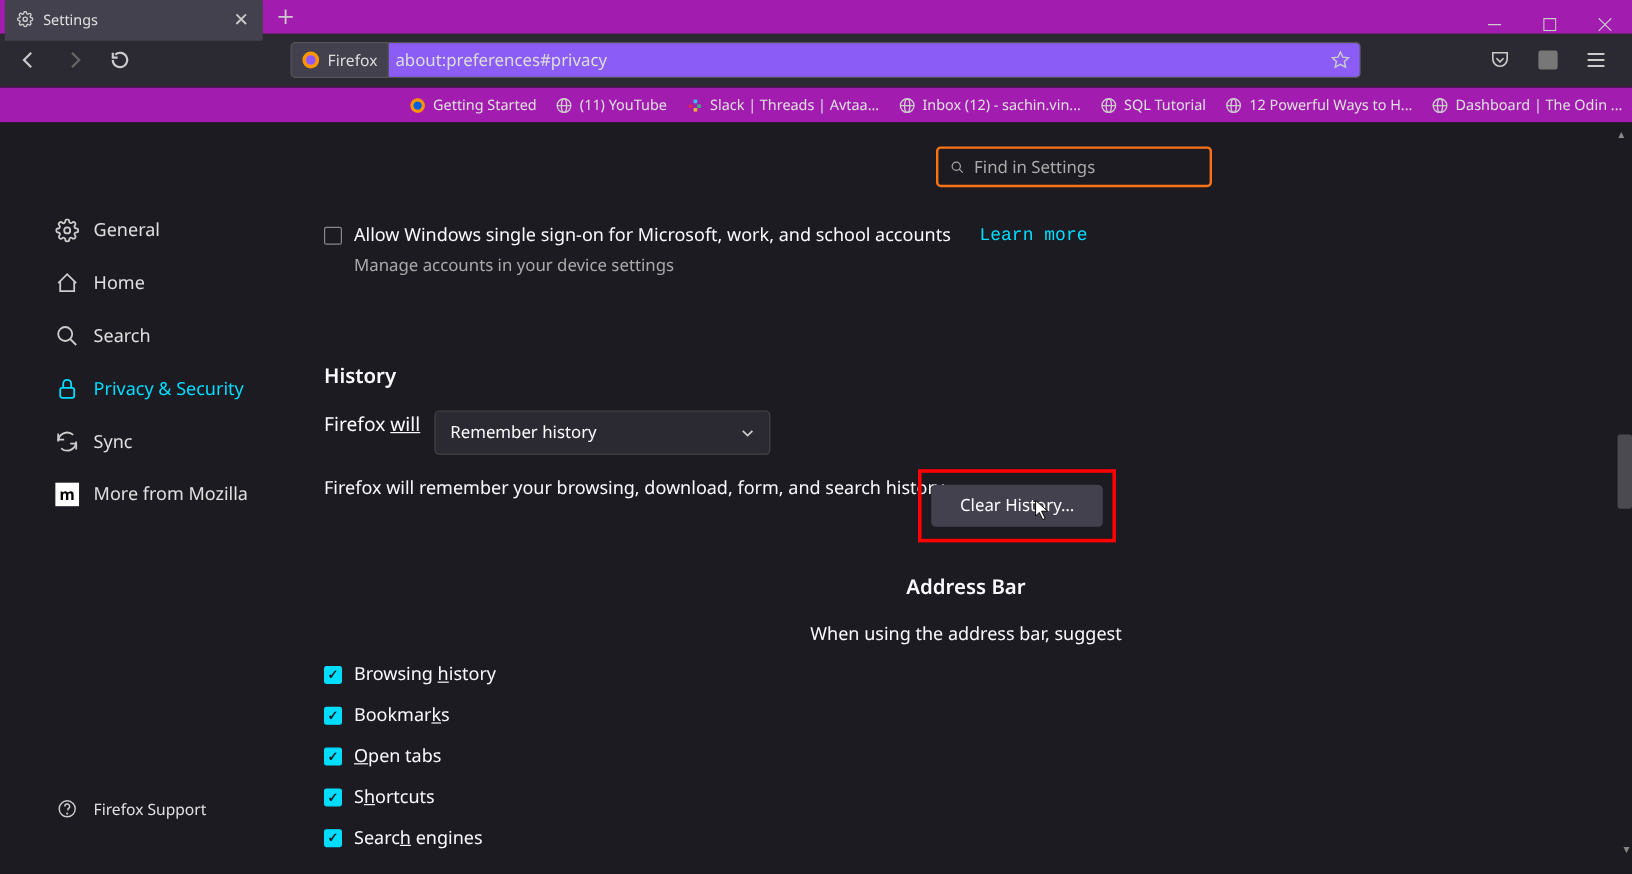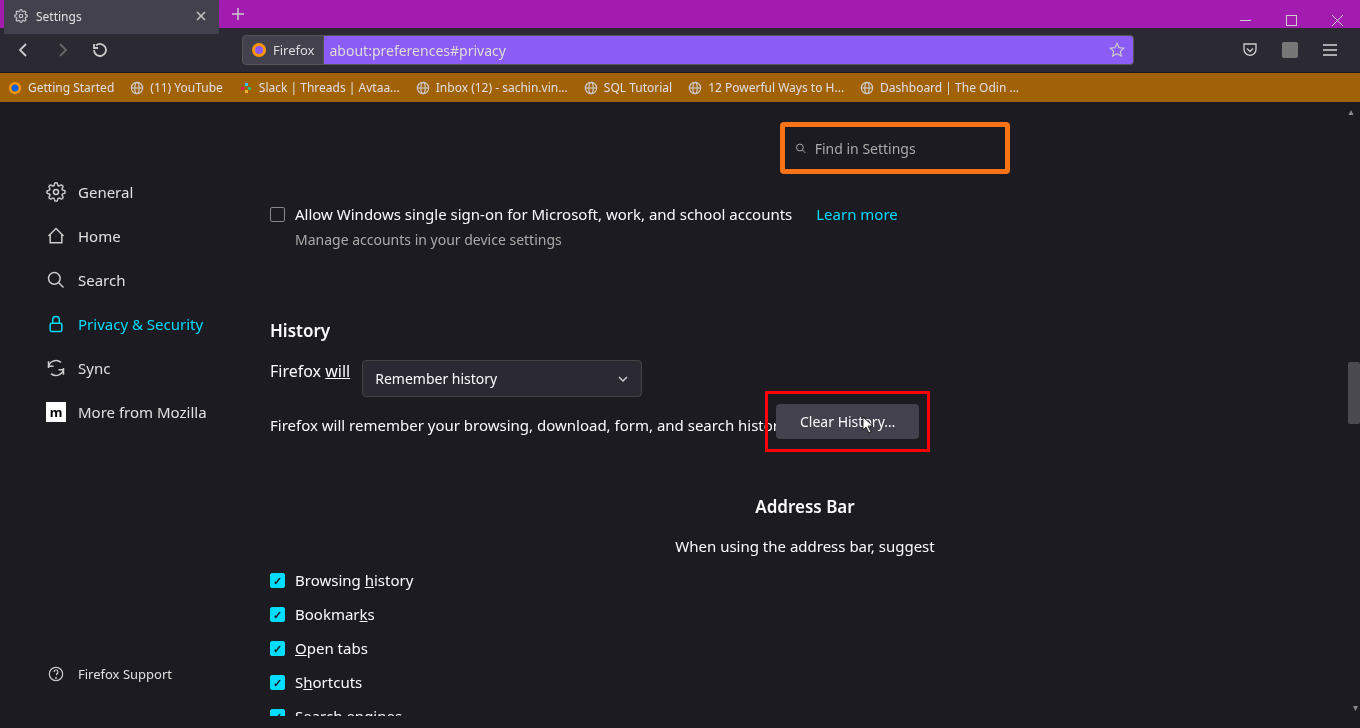--- a/index.html
+++ b/index.html
@@ -22,51 +22,51 @@
 .urlbar-wrap { flex: 1; display: flex; align-items: center; margin-left: 120px; }
 .identity-box { display: flex; align-items: center; background: #42414d; height: 30px; padding: 0 8px; border-radius: 4px 0 0 4px; gap: 6px; border: 1px solid #555; }
 .ff-logo { width: 16px; height: 16px; }
 .identity-label { font-size: 13px; color: #ddd; }
 .urlbar { background: #8b5cf6; height: 30px; flex: 1; max-width: 810px; display: flex; align-items: center; padding: 0 6px; border-radius: 0 4px 4px 0; border: 1px solid #555; border-left: none; font-size: 14px; color: #ddd; position: relative; }
 .url-star { position: absolute; right: 8px; color: #ccc; }
 .toolbar-right { display: flex; gap: 12px; align-items: center; margin-left: auto; padding-right: 8px; }
 .toolbar-icon { width: 28px; height: 28px; display: flex; align-items: center; justify-content: center; color: #ccc; cursor: pointer; }
 
 
-.bookmarks { height: 30px; background: #a16207; display: flex; align-items: center; padding: 0 8px; gap: 16px; border-top: 1px solid #1c1b22; }
+.bookmarks { height: 30px; background: #a21caf; display: flex; align-items: center; padding: 0 8px; gap: 16px; border-top: 1px solid #1c1b22; justify-content: flex-end; }
 .bookmark { display: flex; align-items: center; gap: 6px; font-size: 12px; color: #e0e0e0; cursor: pointer; white-space: nowrap; }
 .bm-icon { width: 14px; height: 14px; display: flex; align-items: center; justify-content: center; }
 
 
 .content { display: flex; height: calc(728px - 40px - 44px - 30px); background: #1c1b22; position: relative; }
 .scrollbar-track { position: absolute; right: 2px; top: 3px; width: 14px; height: 12px; display: flex; align-items: center; justify-content: center; color: #888; font-size: 10px; }
 .scrollbar-thumb { position: absolute; right: 0; top: 260px; width: 12px; height: 62px; background: #4a4a50; border-radius: 2px; }
 .scrollbar-bottom { position: absolute; right: 2px; bottom: 2px; color: #888; font-size: 10px; }
 
 
 .sidebar { width: 250px; padding: 70px 16px 16px 40px; display: flex; flex-direction: column; gap: 4px; }
 .sidebar-item { display: flex; align-items: center; gap: 12px; padding: 10px 6px; font-size: 15px; color: #e0e0e0; cursor: pointer; border-radius: 4px; }
 .sidebar-item.active { color: #00ddff; }
 .sidebar-item .icon { width: 20px; height: 20px; display: flex; align-items: center; justify-content: center; }
 .sidebar-bottom { margin-top: auto; padding-bottom: 10px; }
 .sidebar-bottom .sidebar-item { font-size: 13px; padding: 6px; }
 
 
 .main { flex: 1; padding: 20px 20px 0 20px; position: relative; overflow: hidden; }
 .search-wrap { display: flex; justify-content: center; margin-bottom: 40px; margin-left: 180px; }
-.search-box { width: 230px; height: 52px; background: transparent; border: 5px solid #f97316; border-radius: 4px; display: flex; align-items: center; padding: 0 10px; gap: 8px; }
+.search-box { width: 230px; height: 34px; background: transparent; border: 2px solid #f97316; border-radius: 4px; display: flex; align-items: center; padding: 0 10px; gap: 8px; }
 .search-box input { background: transparent; border: none; outline: none; color: #ccc; font-size: 14px; width: 100%; }
 .search-box input::placeholder { color: #aaa; }
 
 .section { margin-bottom: 40px; }
 .row { display: flex; align-items: center; gap: 10px; font-size: 15px; }
 .checkbox { width: 15px; height: 15px; border: 1px solid #888; border-radius: 2px; display: inline-flex; align-items: center; justify-content: center; flex-shrink: 0; cursor: pointer; }
 .checkbox.checked { background: #00ddff; border-color: #00ddff; }
 .checkbox.checked::after { content: '✓'; color: #1c1b22; font-size: 11px; font-weight: bold; }
-.link { color: #00ddff; cursor: pointer; }
+.link { color: #00ddff; cursor: pointer; font-family: Liberation Mono, monospace; }
 .subtext { font-size: 14px; color: #aaa; margin-left: 25px; margin-top: 6px; }
 
 h2 { font-size: 17px; font-weight: 600; margin-bottom: 18px; }
 .history-row { display: flex; gap: 12px; margin-bottom: 18px; }
 .dropdown { display: flex; align-items: center; justify-content: space-between; background: #2b2a33; border: 1px solid #444; border-radius: 4px; padding: 8px 12px; width: 280px; cursor: pointer; font-size: 14px; }
 .history-desc-row { display: flex; align-items: center; justify-content: space-between; max-width: 680px; }
 .history-desc { font-size: 15px; }
 .highlight-box { border: 3px solid #ff0000; padding: 10px 8px; display: inline-block; position: absolute; top: 289px; left: 515px; }
 .btn { background: #42414d; border: none; color: #fbfbfe; padding: 8px 24px; border-radius: 4px; font-size: 14px; cursor: pointer; }
 .cursor { position: absolute; left: 86px; top: 12px; pointer-events: none; }

